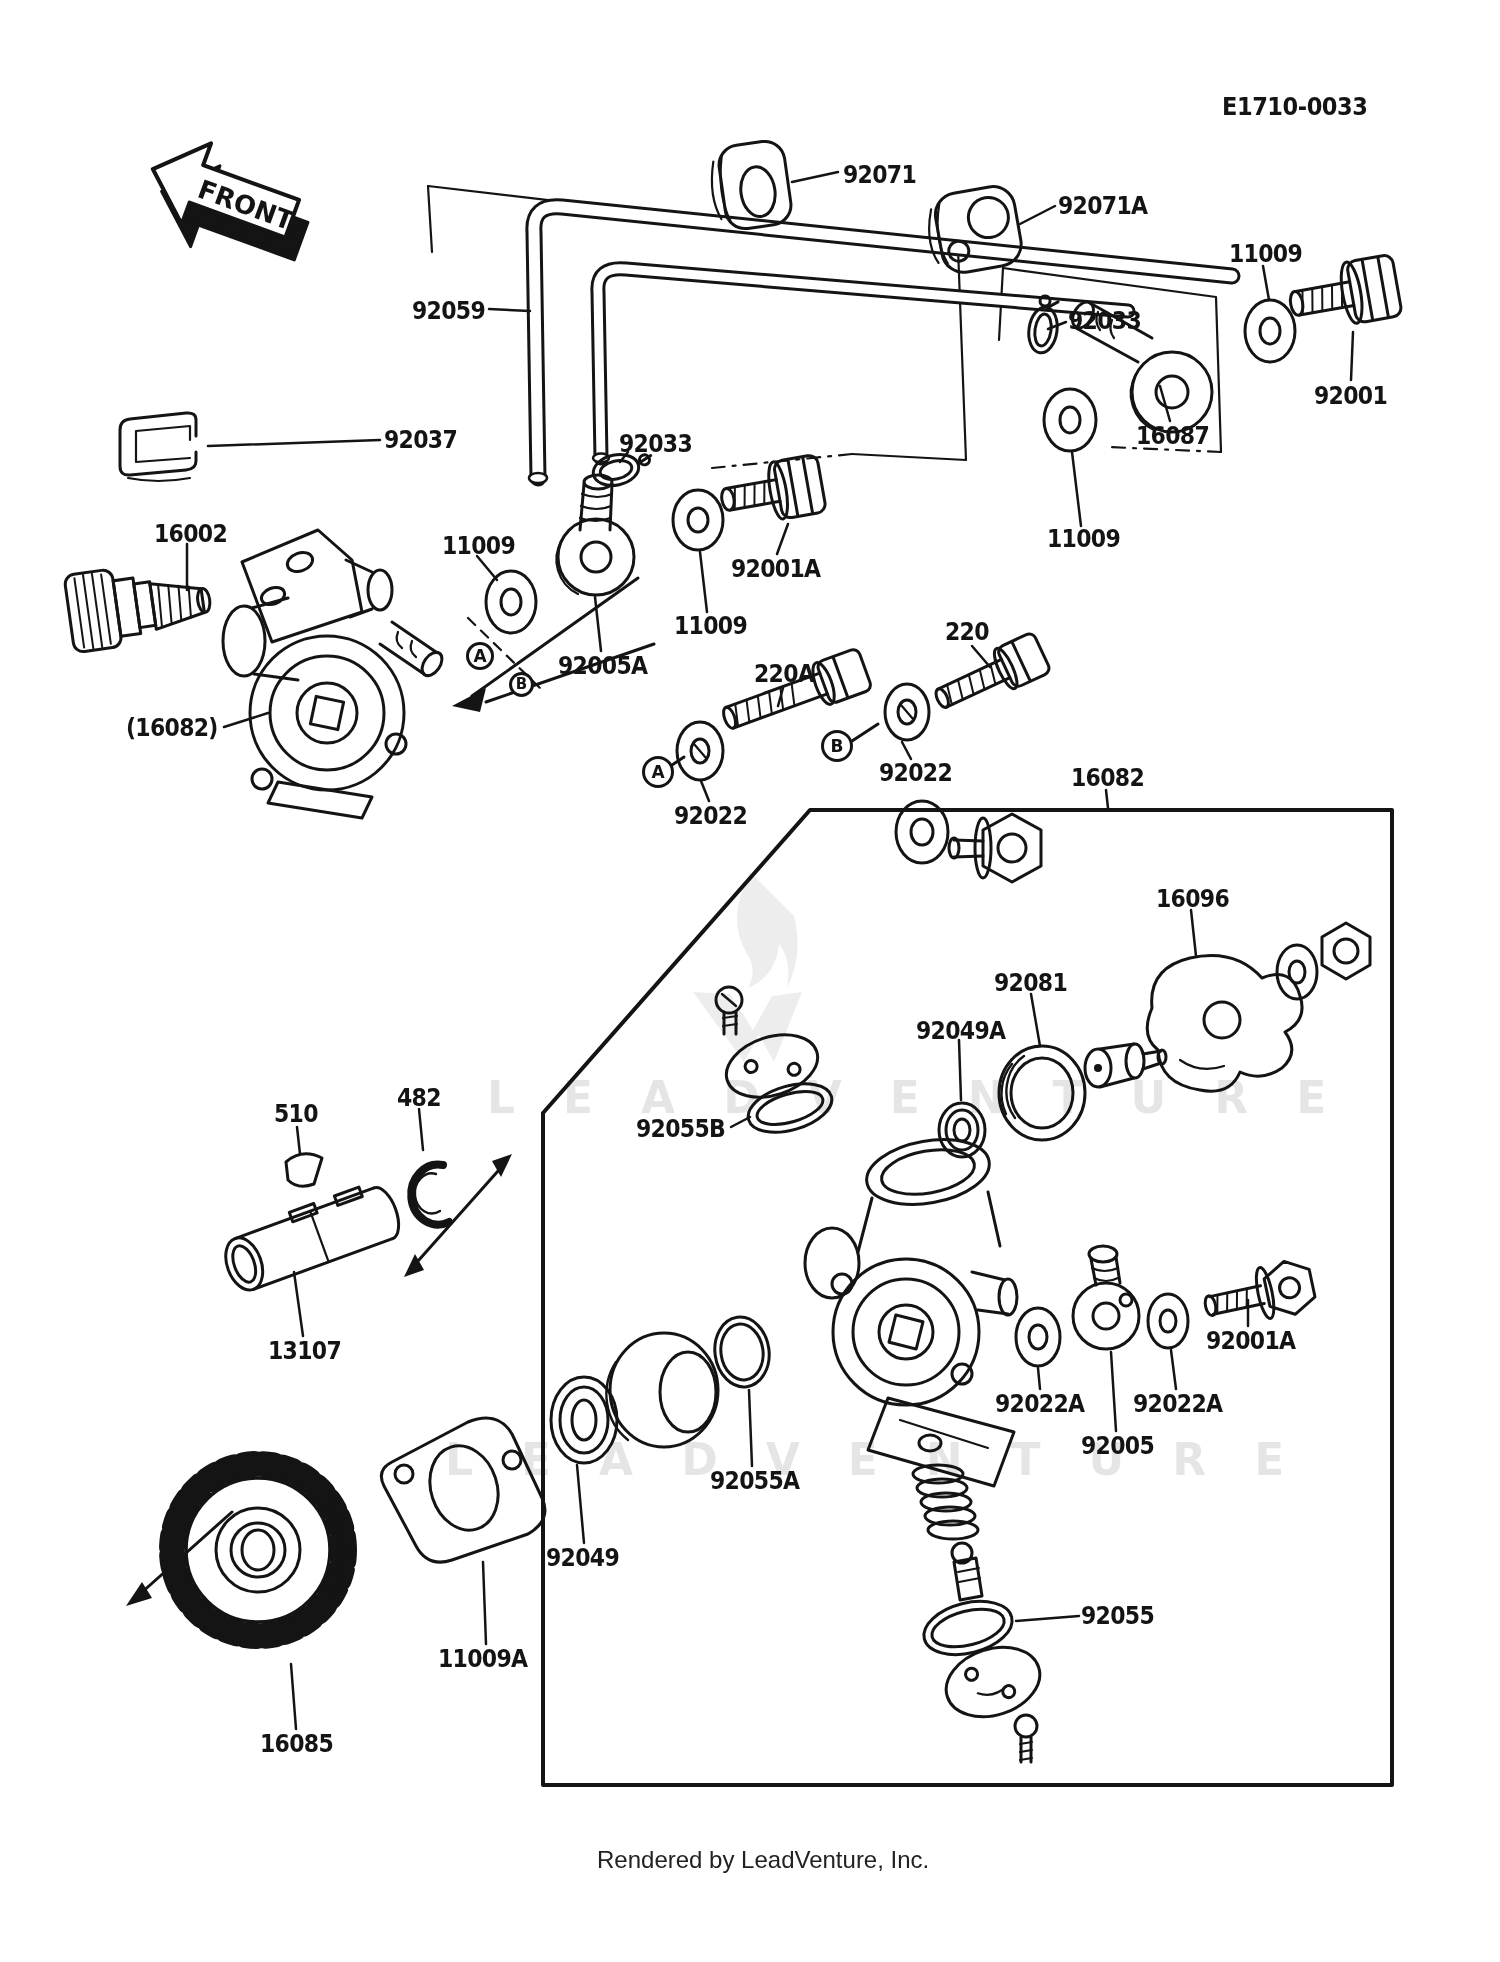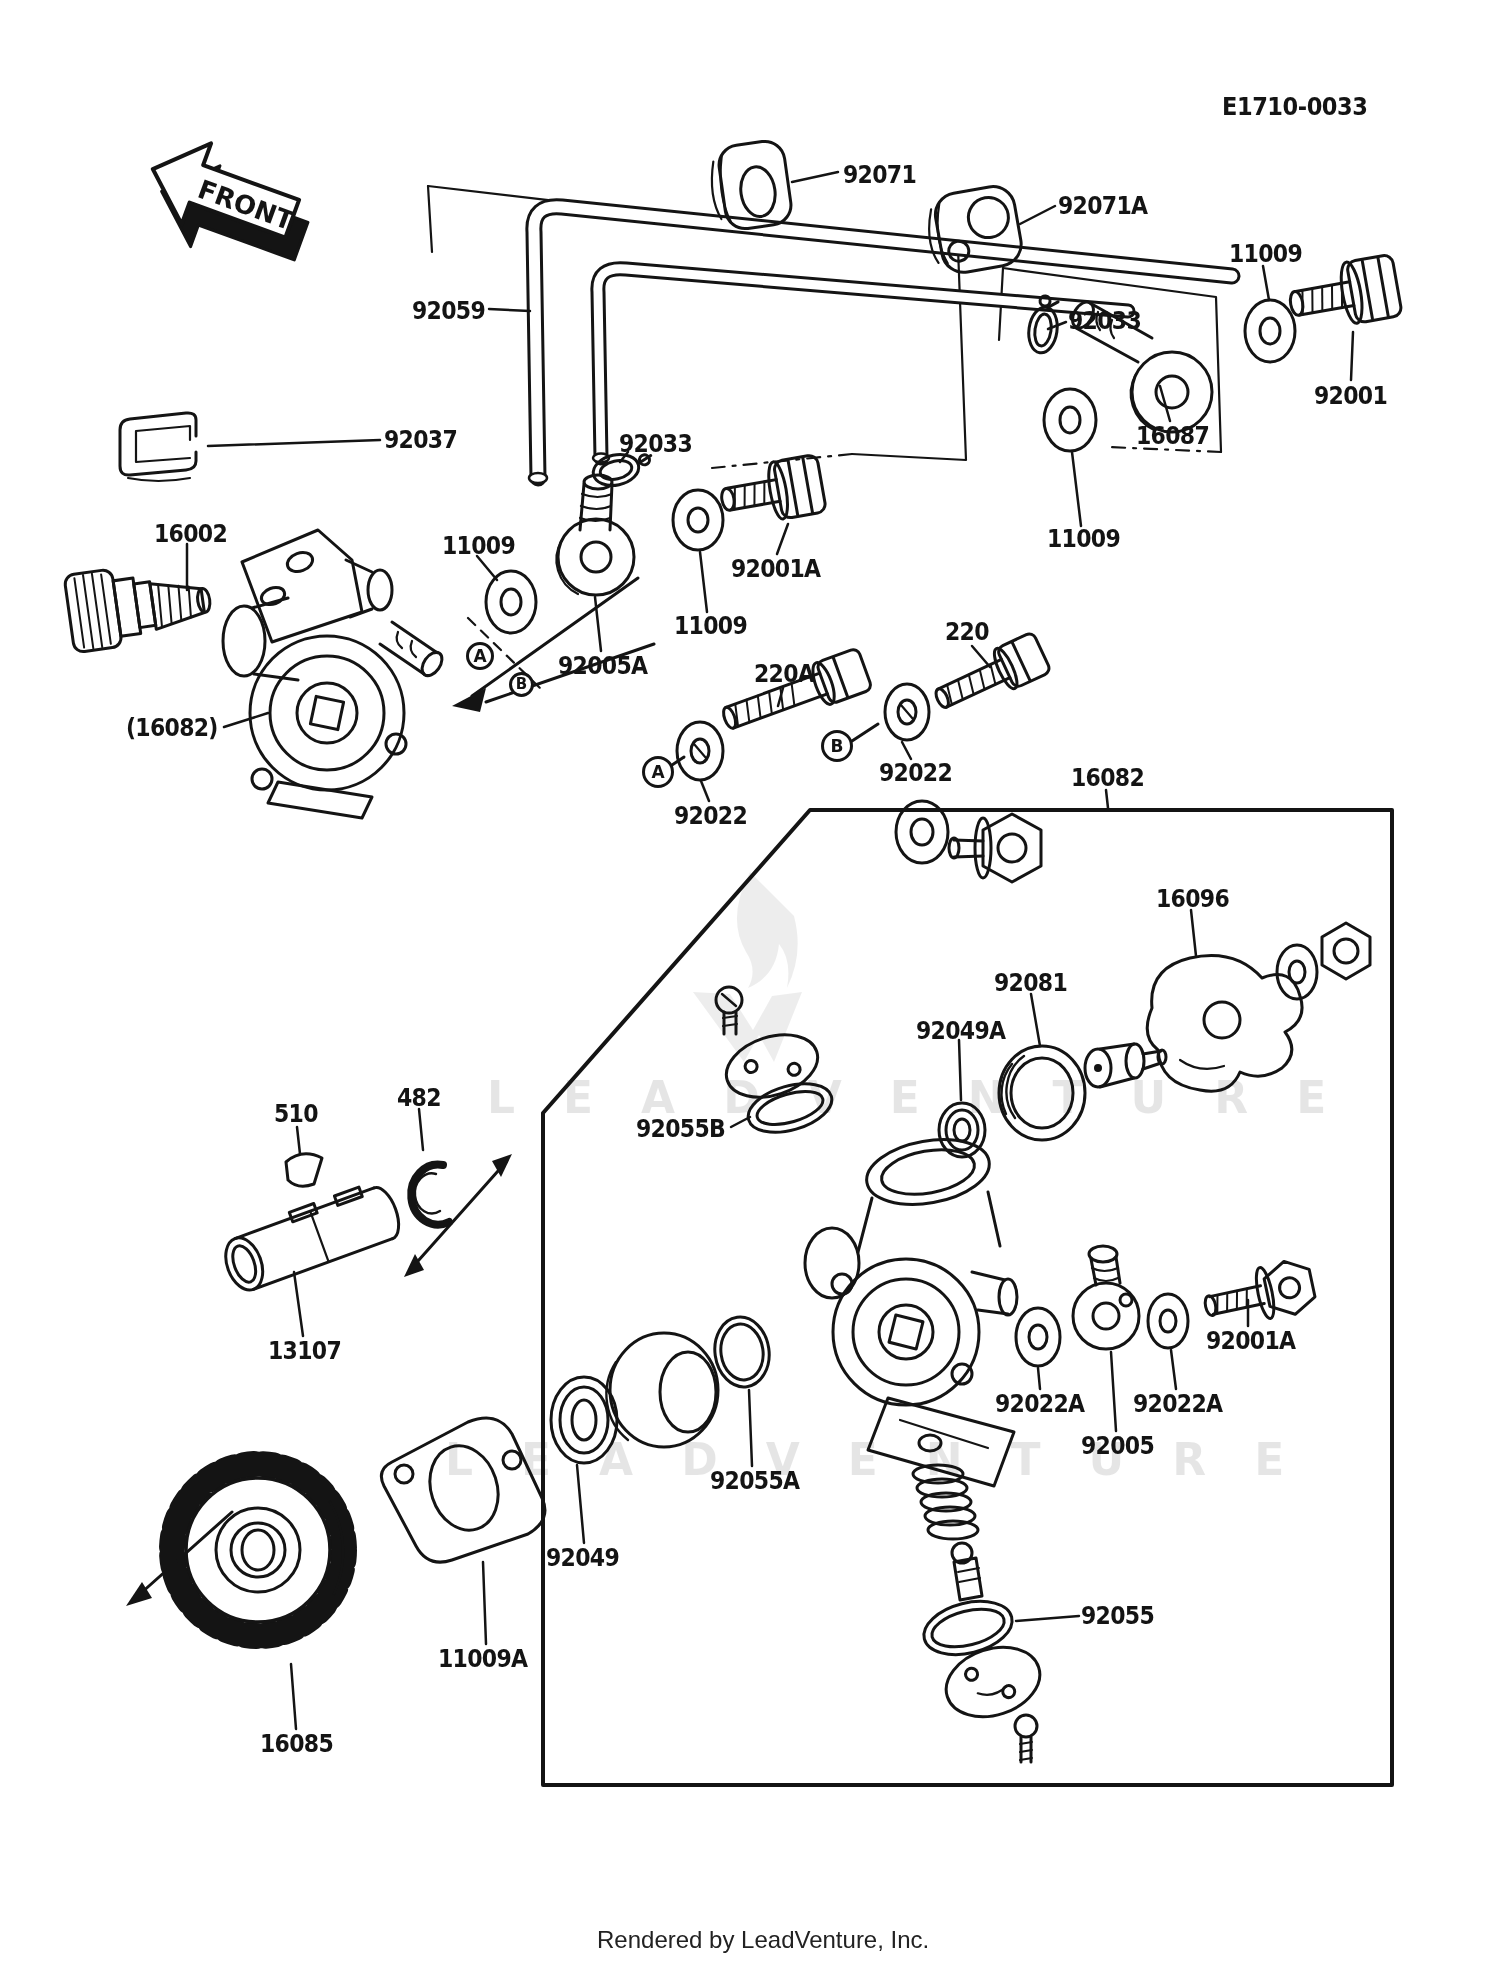--- a/index.html
+++ b/index.html
@@ -530,14 +530,14 @@
   <div class="lbl" style="left:546px;top:1545px">92049</div>
   <div class="lbl" style="left:438px;top:1646px">11009A</div>
   <div class="lbl" style="left:260px;top:1731px">16085</div>
   <div class="lbl" style="left:1081px;top:1603px">92055</div>
 
   <div class="marker" style="left:466px;top:642px;width:28px;height:28px">A</div>
   <div class="marker" style="left:509px;top:672px;width:25px;height:25px;font-size:15px">B</div>
   <div class="marker" style="left:642px;top:756px;width:32px;height:32px">A</div>
   <div class="marker" style="left:821px;top:730px;width:32px;height:32px">B</div>
 
-  <div class="credit" style="left:597px;top:1928px">Rendered by LeadVenture, Inc.</div>
+  <div class="credit" style="left:597px;top:1848px">Rendered by LeadVenture, Inc.</div>
 </div>
 
 </body></html>

